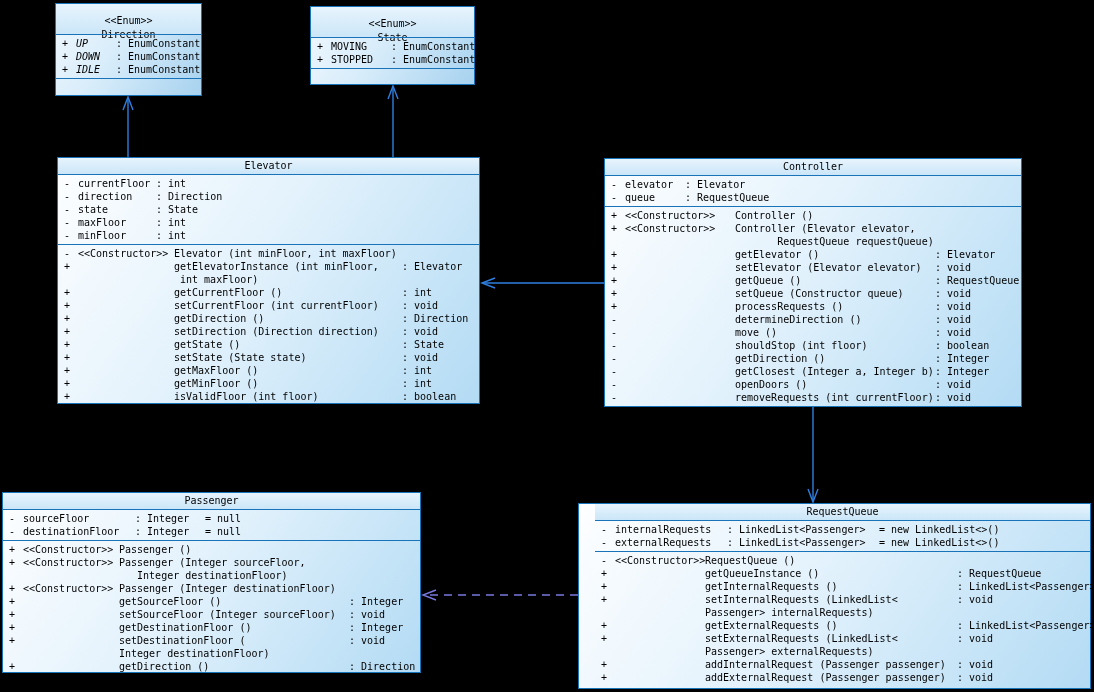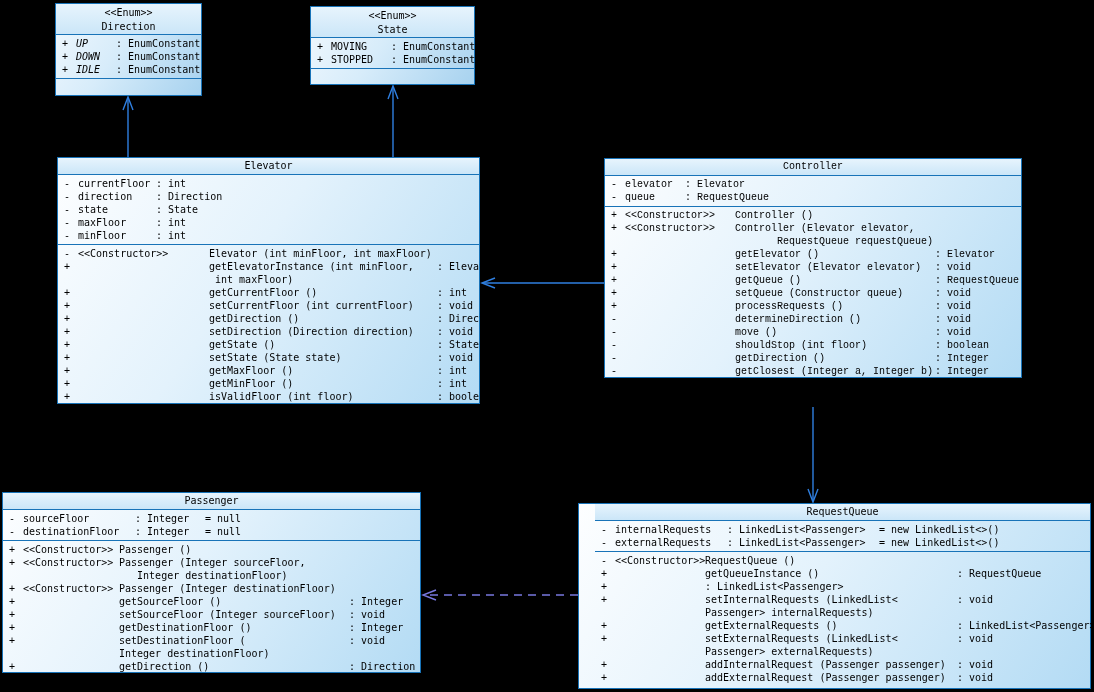--- a/index.html
+++ b/index.html
@@ -14,47 +14,47 @@
   .box {
     position:absolute; border:1px solid var(--border);
     background:linear-gradient(125deg,#fdfeff 0%,#e3f2fc 45%,#b3dbf4 100%);
     display:flex; flex-direction:column; font-size:10px;
   }
   .box.enum { background:linear-gradient(125deg,#f2f9fe 0%,#d7ecfa 45%,#a7d2ef 100%); }
   .title {
     text-align:center; line-height:15px; height:16px; flex:none;
     background:linear-gradient(to bottom,#e7f4fd,#cbe6f8);
   }
-  .title.two-line { height:30px; line-height:14px; padding-top:2px; }
+  .title.two-line { height:30px; line-height:14px; padding-top:10px; }
   .title div { height:14px; }
   .attrs, .methods { border-top:1px solid var(--border); padding:2px 0; flex:none; }
   .methods { flex:1 1 auto; }
   .row { display:flex; line-height:13px; white-space:pre; padding-left:6px; padding-right:2px; }
   .row span { flex:none; overflow:visible; }
   .c-v { width:14px; }
   .c-r, .c-t, .c-d { flex:1 1 auto !important; }
 
   
   #direction    .attrs .c-n { width:40px;font-style:italic; }
   #state        .attrs .c-n { width:60px; }
   #elevator     .attrs .c-n { width:78px; }
   #controller   .attrs .c-n { width:60px; }
   #passenger    .attrs .c-n { width:112px; } #passenger    .attrs .c-t { flex:none !important; width:70px; }
   #requestqueue .attrs .c-n { width:112px; } #requestqueue .attrs .c-t { flex:none !important; width:152px; }
 
-  #elevator     .methods .c-s { width:96px; }  #elevator     .methods .c-n { width:228px;margin-left:35px; }
+  #elevator     .methods .c-s { width:96px; }  #elevator     .methods .c-n { width:228px; }
   #controller   .methods .c-s { width:110px; } #controller   .methods .c-n { width:200px; }
   #passenger    .methods .c-s { width:96px; }  #passenger    .methods .c-n { width:230px; }
   #requestqueue .methods .c-s { width:90px; }  #requestqueue .methods .c-n { width:252px; }
 
   
   #direction    { left:55px;  top:3px;   width:147px; height:93px; }
   #state        { left:310px; top:6px;   width:165px; height:79px; }
   #elevator     { left:57px;  top:157px; width:423px; height:247px; }
-  #controller   { left:604px; top:158px; width:418px; height:220px;font-family:Liberation Mono, monospace; }
+  #controller   { left:604px; top:158px; width:418px; height:249px; }
   #passenger    { left:2px;   top:492px; width:419px; height:181px; }
   #requestqueue { left:578px; top:503px; width:513px; height:186px;padding-left:16px; }
 
   svg.connectors { position:absolute; left:0; top:0; pointer-events:none; }
   svg .assoc { stroke:var(--line); stroke-width:1.4; fill:none; }
   svg .dep   { stroke:var(--dependency); stroke-width:1.4; fill:none; stroke-dasharray:8 6; }
   svg .head  { stroke-dasharray:none; }
 </style>
 </head>
 <body>
@@ -181,21 +181,21 @@
 
   <div class="box" id="requestqueue">
     <div class="title">RequestQueue</div>
     <div class="attrs">
         <div class="row"><span class="c-v">-</span><span class="c-n">internalRequests</span><span class="c-t">: LinkedList&lt;Passenger&gt;</span><span class="c-d">= new LinkedList&lt;&gt;()</span></div>
         <div class="row"><span class="c-v">-</span><span class="c-n">externalRequests</span><span class="c-t">: LinkedList&lt;Passenger&gt;</span><span class="c-d">= new LinkedList&lt;&gt;()</span></div>
       </div>
     <div class="methods">
         <div class="row"><span class="c-v">-</span><span class="c-s">&lt;&lt;Constructor&gt;&gt;</span><span class="c-n">RequestQueue ()</span><span class="c-r"></span></div>
         <div class="row"><span class="c-v">+</span><span class="c-s"></span><span class="c-n">getQueueInstance ()</span><span class="c-r">: RequestQueue</span></div>
-        <div class="row"><span class="c-v">+</span><span class="c-s"></span><span class="c-r">: LinkedList&lt;Passenger&gt;</span></div>
+        <div class="row"><span class="c-v">+</span><span class="c-s"></span><span class="c-n">getInternalRequests ()</span><span class="c-r">: LinkedList&lt;Passenger&gt;</span></div>
         <div class="row"><span class="c-v">+</span><span class="c-s"></span><span class="c-n">setInternalRequests (LinkedList&lt;</span><span class="c-r">: void</span></div>
         <div class="row"><span class="c-v"></span><span class="c-s"></span><span class="c-n">Passenger&gt; internalRequests)</span><span class="c-r"></span></div>
         <div class="row"><span class="c-v">+</span><span class="c-s"></span><span class="c-n">getExternalRequests ()</span><span class="c-r">: LinkedList&lt;Passenger&gt;</span></div>
         <div class="row"><span class="c-v">+</span><span class="c-s"></span><span class="c-n">setExternalRequests (LinkedList&lt;</span><span class="c-r">: void</span></div>
         <div class="row"><span class="c-v"></span><span class="c-s"></span><span class="c-n">Passenger&gt; externalRequests)</span><span class="c-r"></span></div>
         <div class="row"><span class="c-v">+</span><span class="c-s"></span><span class="c-n">addInternalRequest (Passenger passenger)</span><span class="c-r">: void</span></div>
         <div class="row"><span class="c-v">+</span><span class="c-s"></span><span class="c-n">addExternalRequest (Passenger passenger)</span><span class="c-r">: void</span></div>
       </div>
   </div>
 

